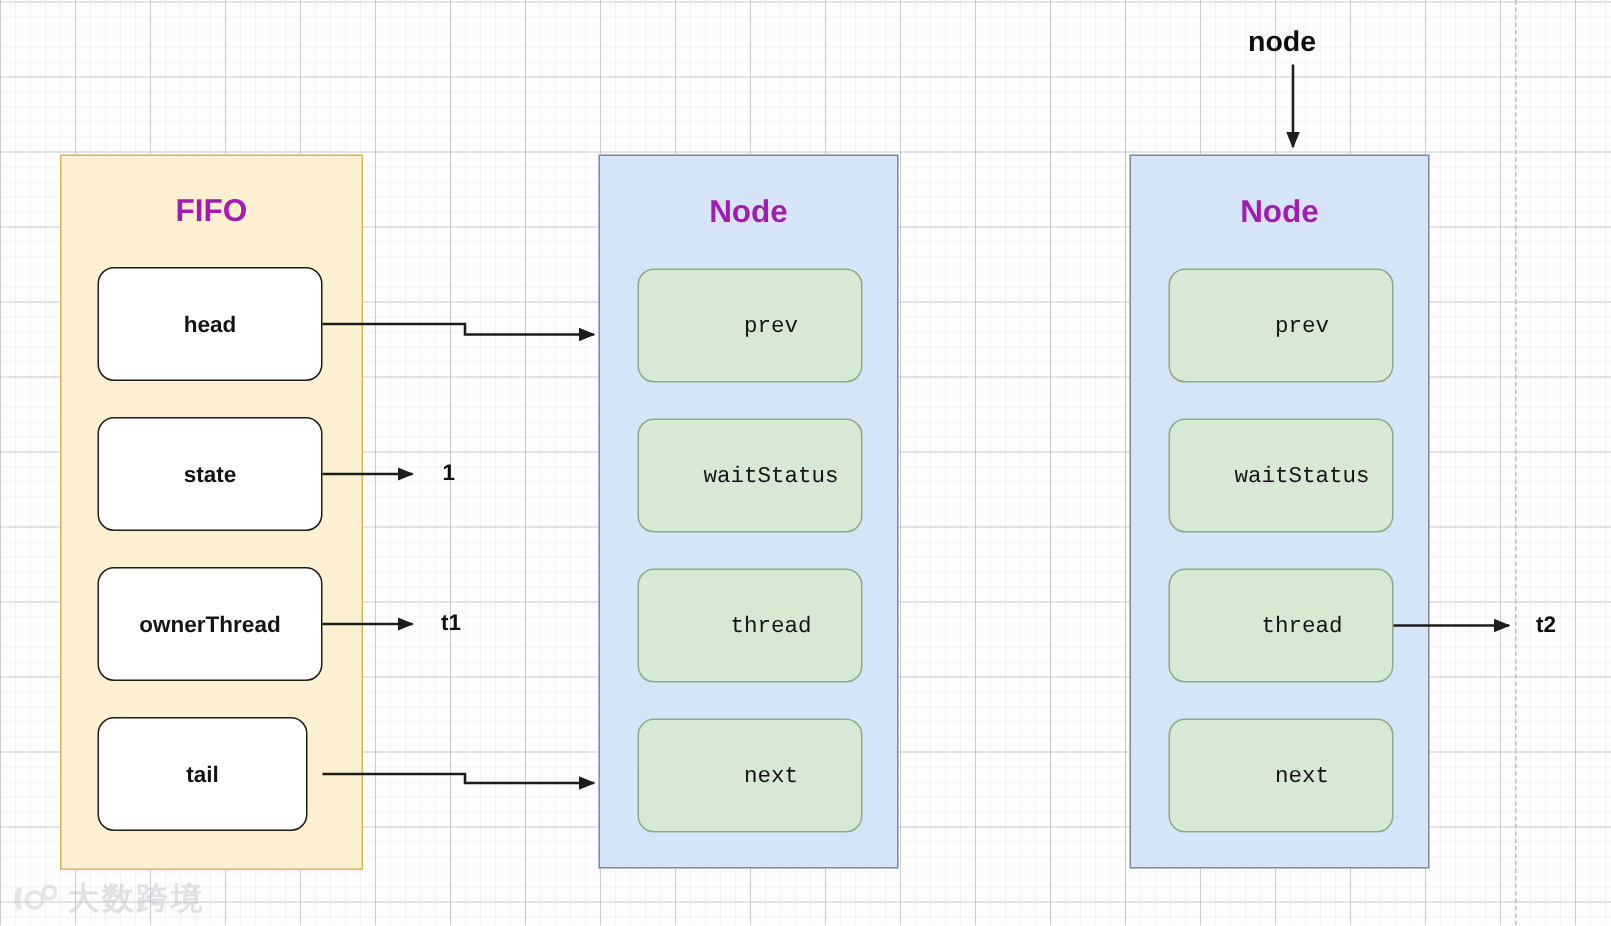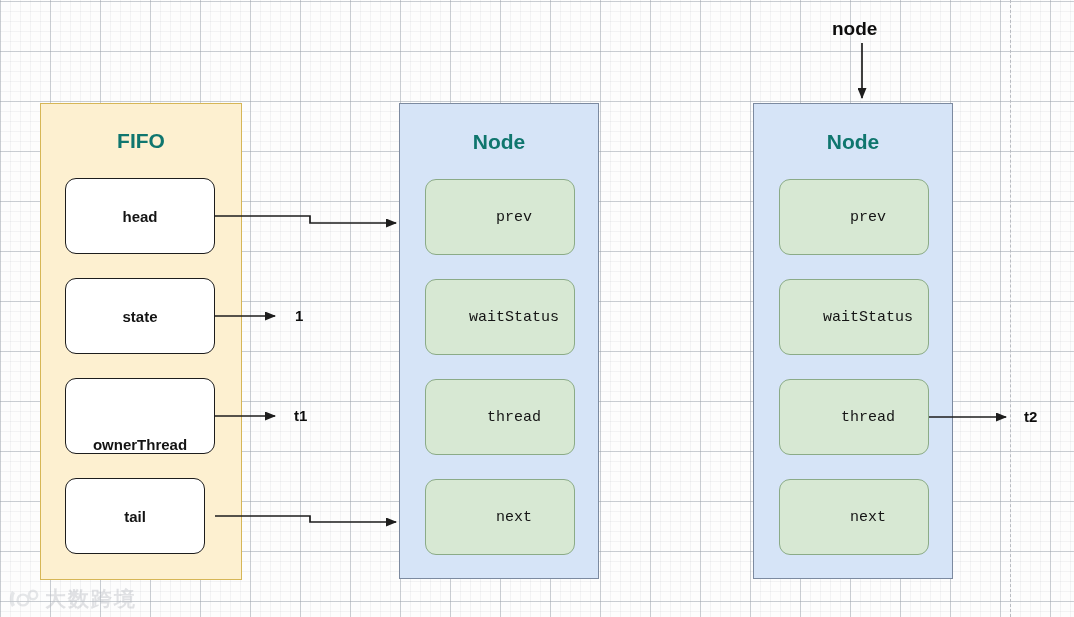--- a/index.html
+++ b/index.html
@@ -36,21 +36,21 @@
   .container-box {
     position: absolute;
     box-sizing: border-box;
   }
   .container-box .title {
     position: absolute;
     left: 0;
     right: 0;
     text-align: center;
     font-weight: bold;
-    color: #0f766e;
+    color: #a21caf;
   }
   .fifo-box {
     background: #fdf0d0;
     border: 1px solid #d6b656;
   }
   .node-box {
     background: #d6e4f7;
     border: 1px solid #7c8aa0;
   }
 
@@ -144,21 +144,21 @@
 
   <div class="container-box fifo-box" style="left:40px; top:103px; width:202px; height:477px;">
     <div class="title" style="top:25px; font-size:21px;">FIFO</div>
   </div>
   <div class="field field-white" style="left:65px; top:278px; width:150px; height:76px;">
     <span>state</span>
   </div>
   <div class="field field-white" style="left:65px; top:178px; width:150px; height:76px;">
     <span>head</span>
   </div>
-  <div class="field field-white" style="left:65px; top:378px; width:150px; height:76px;align-items:flex-end;">
+  <div class="field field-white" style="left:65px; top:378px; width:150px; height:76px;">
     <span>ownerThread</span>
   </div>
   <div class="field field-white" style="left:65px; top:478px; width:140px; height:76px;">
     <span>tail</span>
   </div>
 
   <div class="container-box node-box" style="left:399px; top:103px; width:200px; height:476px;">
     <div class="title" style="top:26px; font-size:21px;">Node</div>
   </div>
   <div class="field field-green" style="left:425px; top:179px; width:150px; height:76px;">

